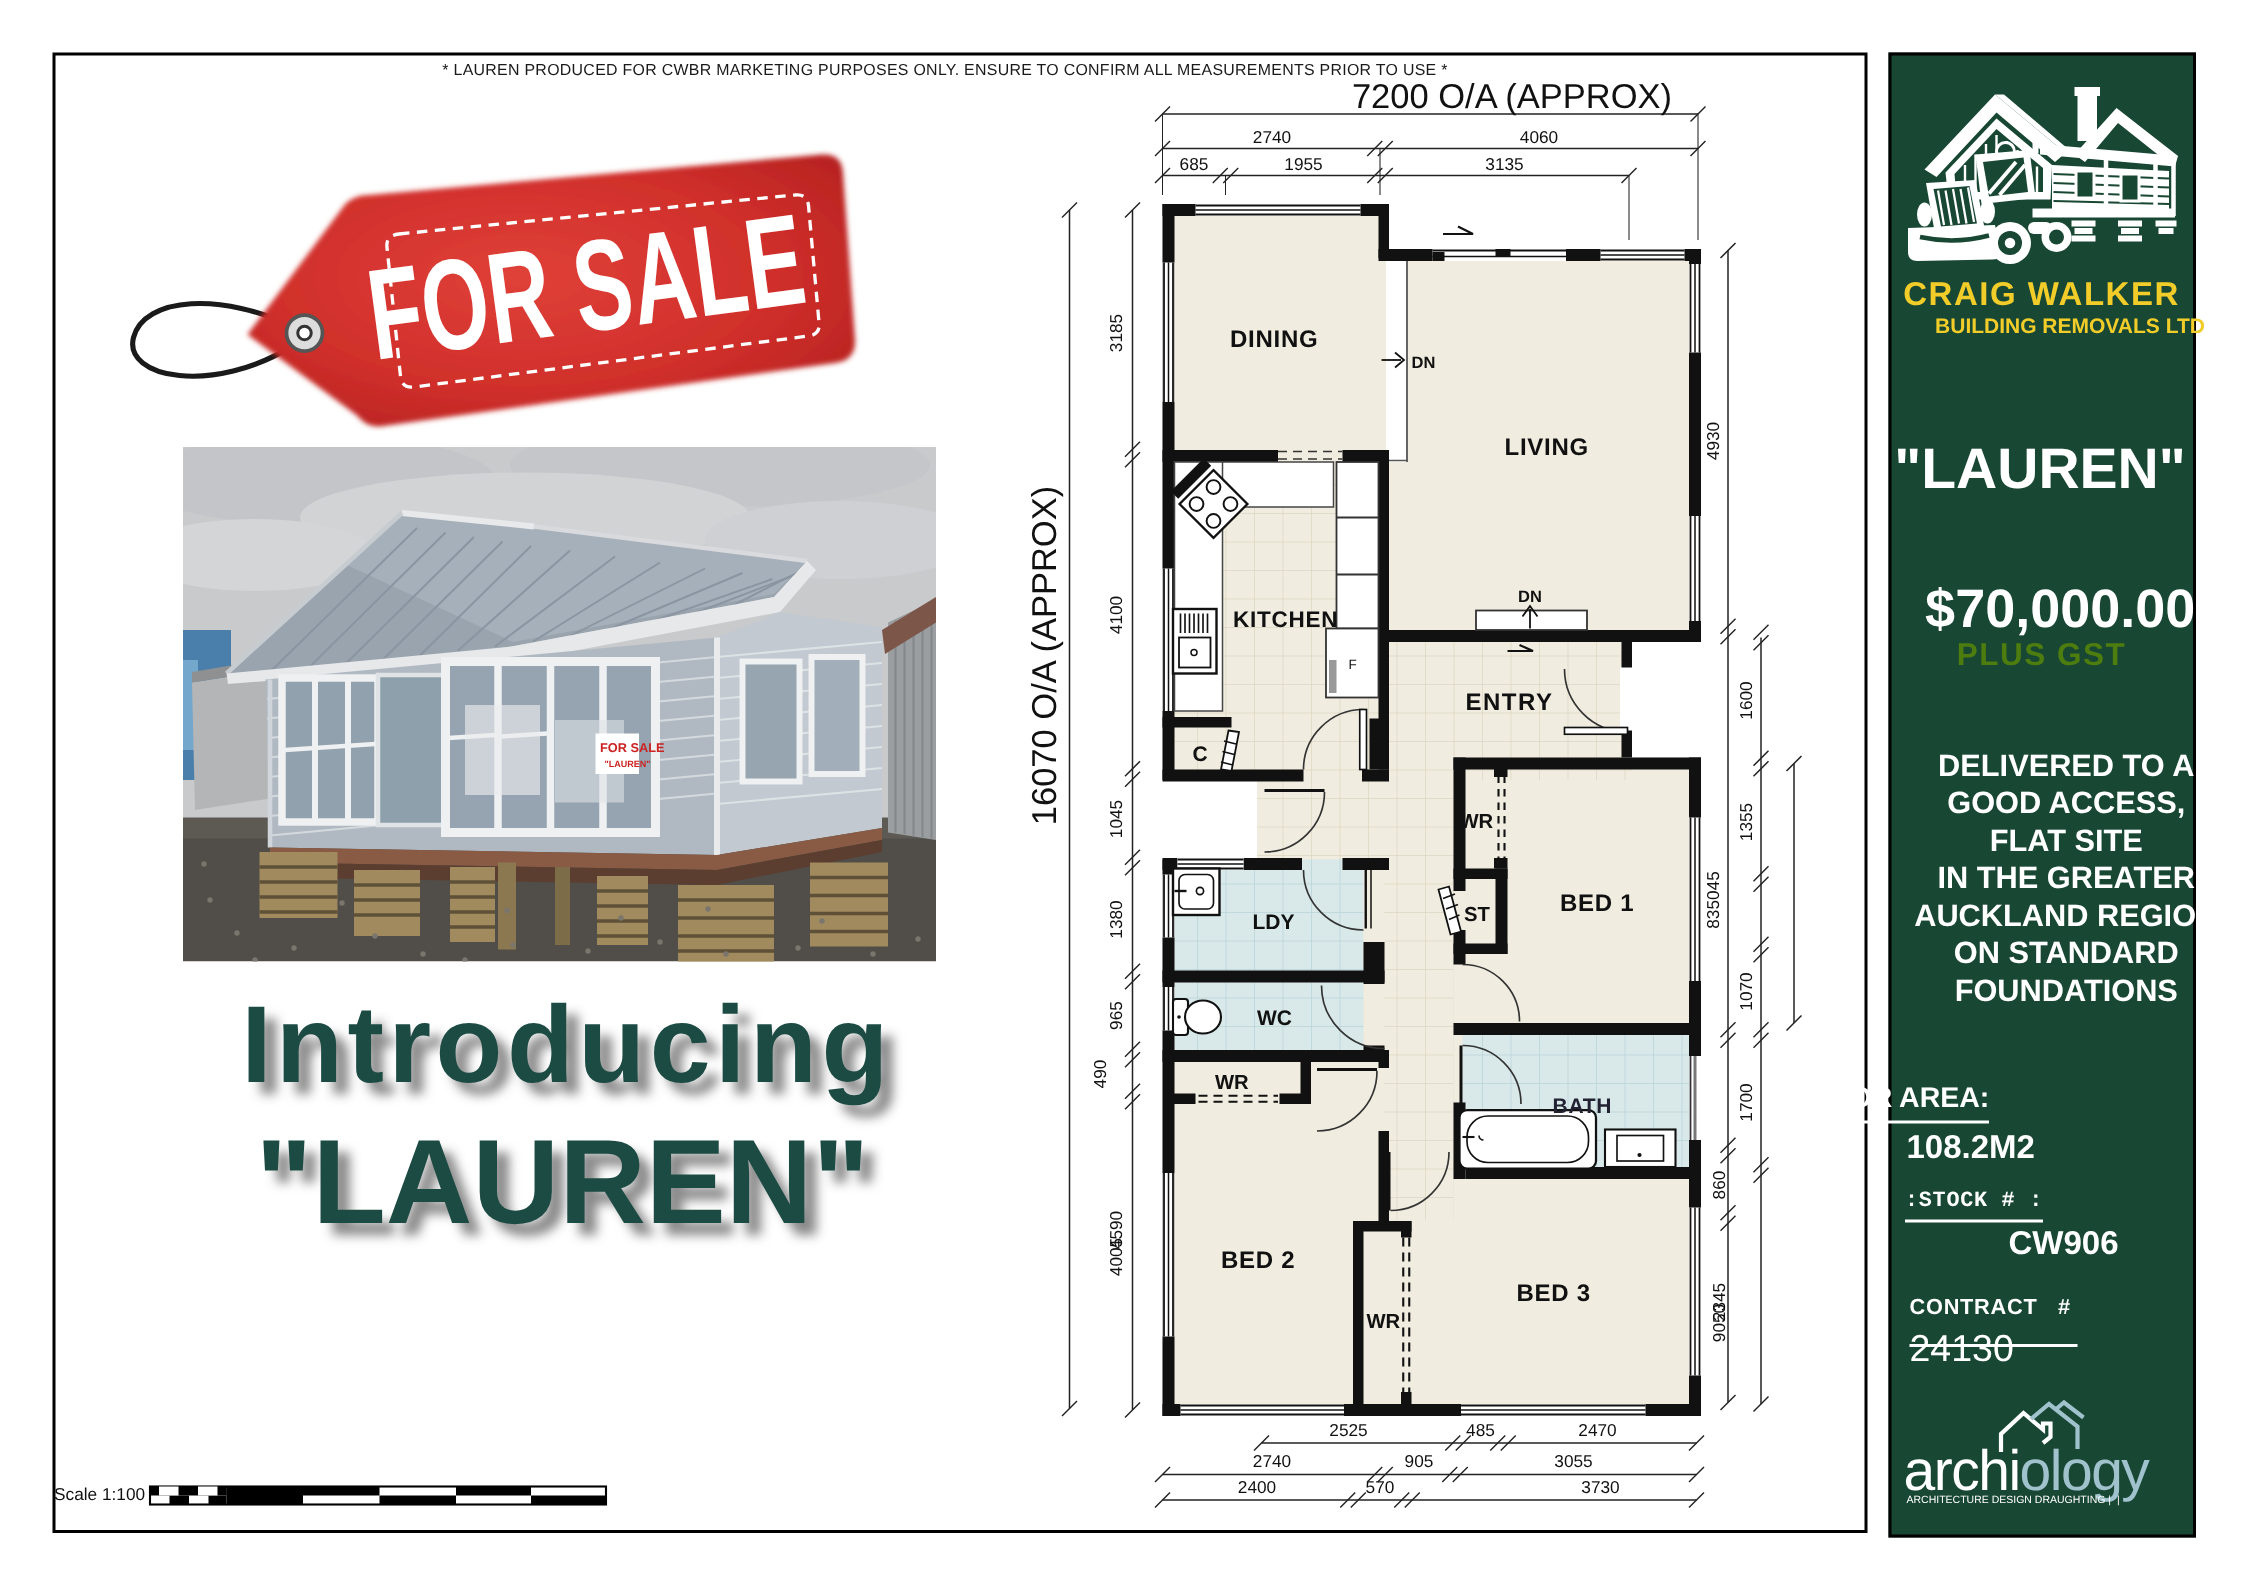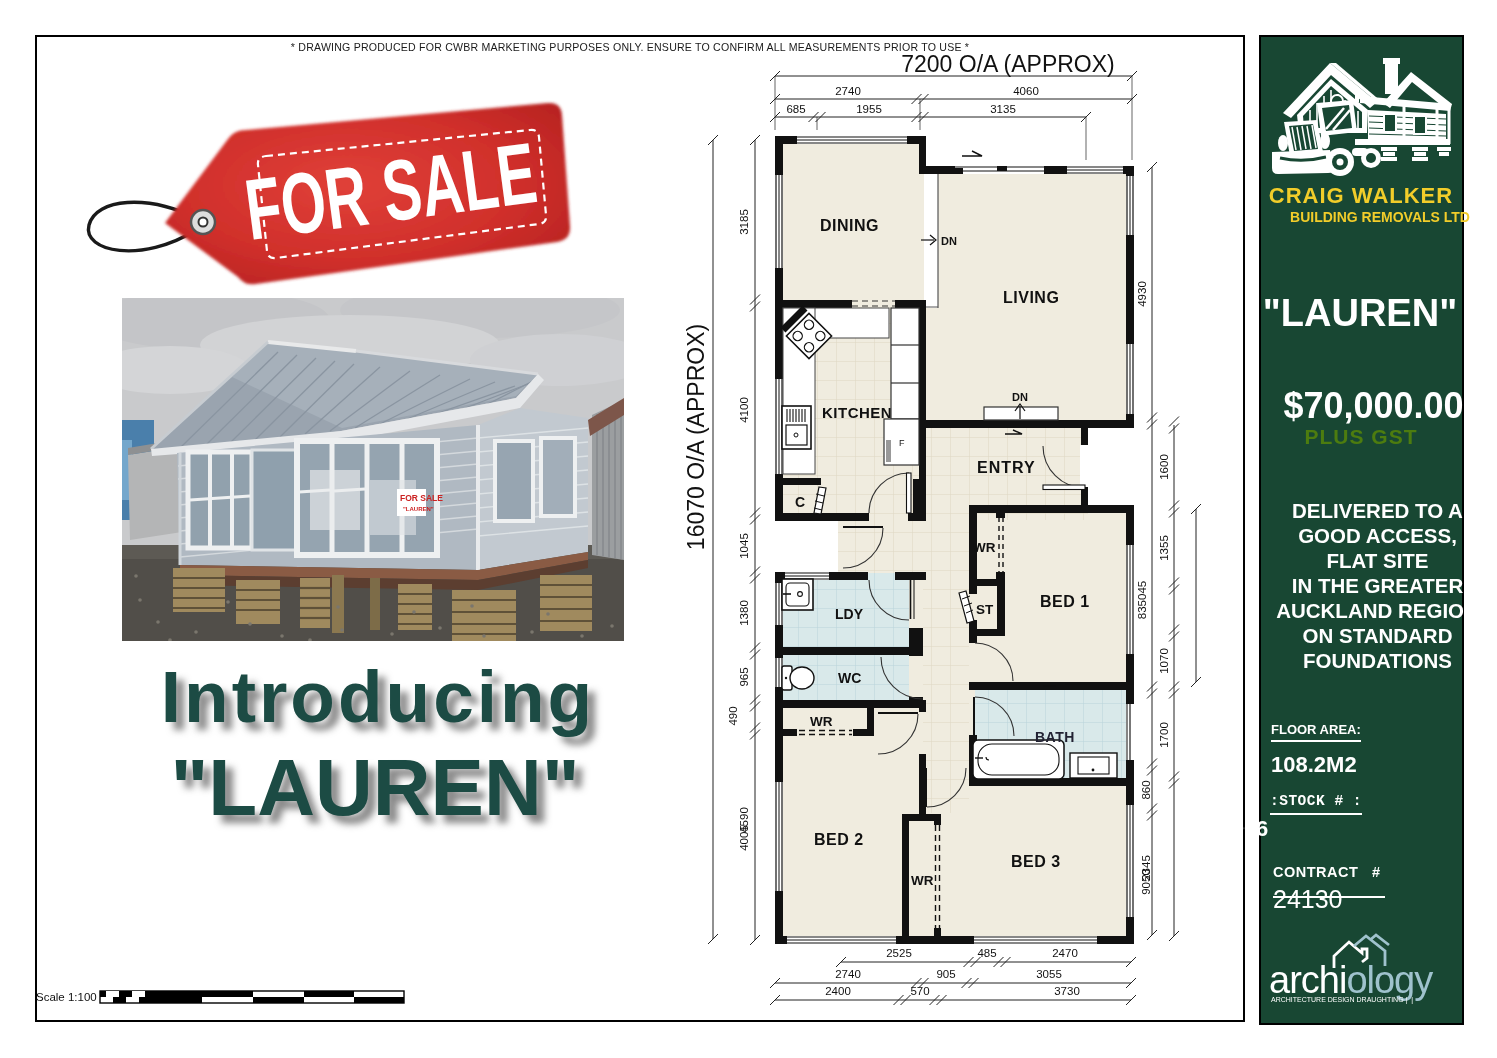--- a/index.html
+++ b/index.html
@@ -5,21 +5,21 @@
   html,body{margin:0;padding:0;}
   body{width:1497px;height:1058px;position:relative;background:#ffffff;
        font-family:"Liberation Sans", sans-serif;overflow:hidden;}
   .abs{position:absolute;}
 </style>
 </head>
 <body>
 
 <div class="abs" style="left:35px;top:35px;width:1206px;height:983px;border:2px solid #000;"></div>
 
-<div class="abs" style="left:250px;top:41px;width:760px;text-align:center;font-size:10.6px;color:#1a1a1a;letter-spacing:0.2px;">* DRAWING PRODUCED FOR CWBR MARKETING PURPOSES ONLY. ENSURE TO CONFIRM ALL MEASUREMENTS PRIOR TO USE *</div>
+<div class="abs" style="left:250px;top:41px;width:760px;text-align:center;font-size:10.6px;color:#1a1a1a;letter-spacing:0.2px;">* LAUREN PRODUCED FOR CWBR MARKETING PURPOSES ONLY. ENSURE TO CONFIRM ALL MEASUREMENTS PRIOR TO USE *</div>
 
 <div class="abs" style="left:48px;top:655px;width:660px;text-align:center;font-weight:bold;font-size:73px;color:#1c4b44;text-shadow:8px 8px 7px rgba(40,40,40,0.55);letter-spacing:3px;">Introducing</div>
 
 <div class="abs" style="left:45px;top:742px;width:660px;text-align:center;font-weight:bold;font-size:80px;color:#1c4b44;text-shadow:8px 8px 7px rgba(40,40,40,0.55);">"LAUREN"</div>
 
 <div class="abs" style="left:36px;top:991px;font-size:11.5px;color:#111;">Scale 1:100</div>
 
 <div class="abs" style="left:1259px;top:35px;width:201px;height:986px;background:#184733;border:2px solid #000;"></div>
 
 <div class="abs" style="left:1261px;top:183px;width:200px;text-align:center;font-weight:bold;font-size:22px;color:#f2cd2a;letter-spacing:1px;">CRAIG WALKER</div>
@@ -27,27 +27,27 @@
 <div class="abs" style="left:1280px;top:209px;width:200px;text-align:center;font-weight:bold;font-size:14px;color:#f2cd2a;letter-spacing:0px;white-space:nowrap;">BUILDING REMOVALS LTD</div>
 
 <div class="abs" style="left:1256px;top:292px;width:208px;text-align:center;font-weight:bold;font-size:38px;color:#fff;">"LAUREN"</div>
 
 <div class="abs" style="left:1261px;top:385px;width:225px;text-align:center;font-weight:bold;font-size:36px;color:#fff;">$70,000.00</div>
 
 <div class="abs" style="left:1261px;top:425px;width:200px;text-align:center;font-weight:bold;font-size:21px;color:#4d7c0f;letter-spacing:1px;">PLUS GST</div>
 
 <div class="abs" style="left:1259px;top:498px;width:237px;text-align:center;font-weight:bold;font-size:20.5px;line-height:25px;color:#fff;">DELIVERED TO A<br>GOOD ACCESS,<br>FLAT SITE<br>IN THE GREATER<br>AUCKLAND REGION<br>ON STANDARD<br>FOUNDATIONS</div>
 
-<div class="abs" style="left:1271px;top:722px;font-weight:bold;font-size:13px;color:#fff;border-bottom:2px solid #fff;padding-bottom:3px;">FLOOR AREA:</div>
+<div class="abs" style="left:1195px;top:722px;font-weight:bold;font-size:19px;color:#fff;border-bottom:2px solid #fff;padding-bottom:3px;">FLOOR AREA:</div>
 
 <div class="abs" style="left:1271px;top:752px;font-weight:bold;font-size:22px;color:#fff;">108.2M2</div>
 
 <div class="abs" style="left:1270px;top:793px;font-weight:bold;font-size:14.5px;color:#fff;border-bottom:2px solid #fff;padding-bottom:4px;letter-spacing:0.5px;font-family:Liberation Mono, monospace;">:STOCK # :</div>
 
-<div class="abs" style="left:1195px;top:816px;font-weight:bold;font-size:22px;color:#fff;">CW906</div>
+<div class="abs" style="left:1339px;top:816px;font-weight:bold;font-size:22px;color:#fff;">CW906</div>
 
 <div class="abs" style="left:1273px;top:864px;font-weight:bold;font-size:14.5px;color:#fff;border-bottom:2px solid #fff;padding-bottom:16px;letter-spacing:0.5px;">CONTRACT&nbsp;&nbsp;&nbsp;#&nbsp;</div>
 
 <div class="abs" style="left:1273px;top:885px;font-size:25px;color:#fff;">24130</div>
 
 <svg class="abs" style="left:0;top:0;" width="1497" height="1058" viewBox="0 0 1497 1058">
 <defs>
   <radialGradient id="tagred" cx="45%" cy="45%" r="75%">
     <stop offset="0%" stop-color="#e04038"></stop>
     <stop offset="55%" stop-color="#d02f2b"></stop>

